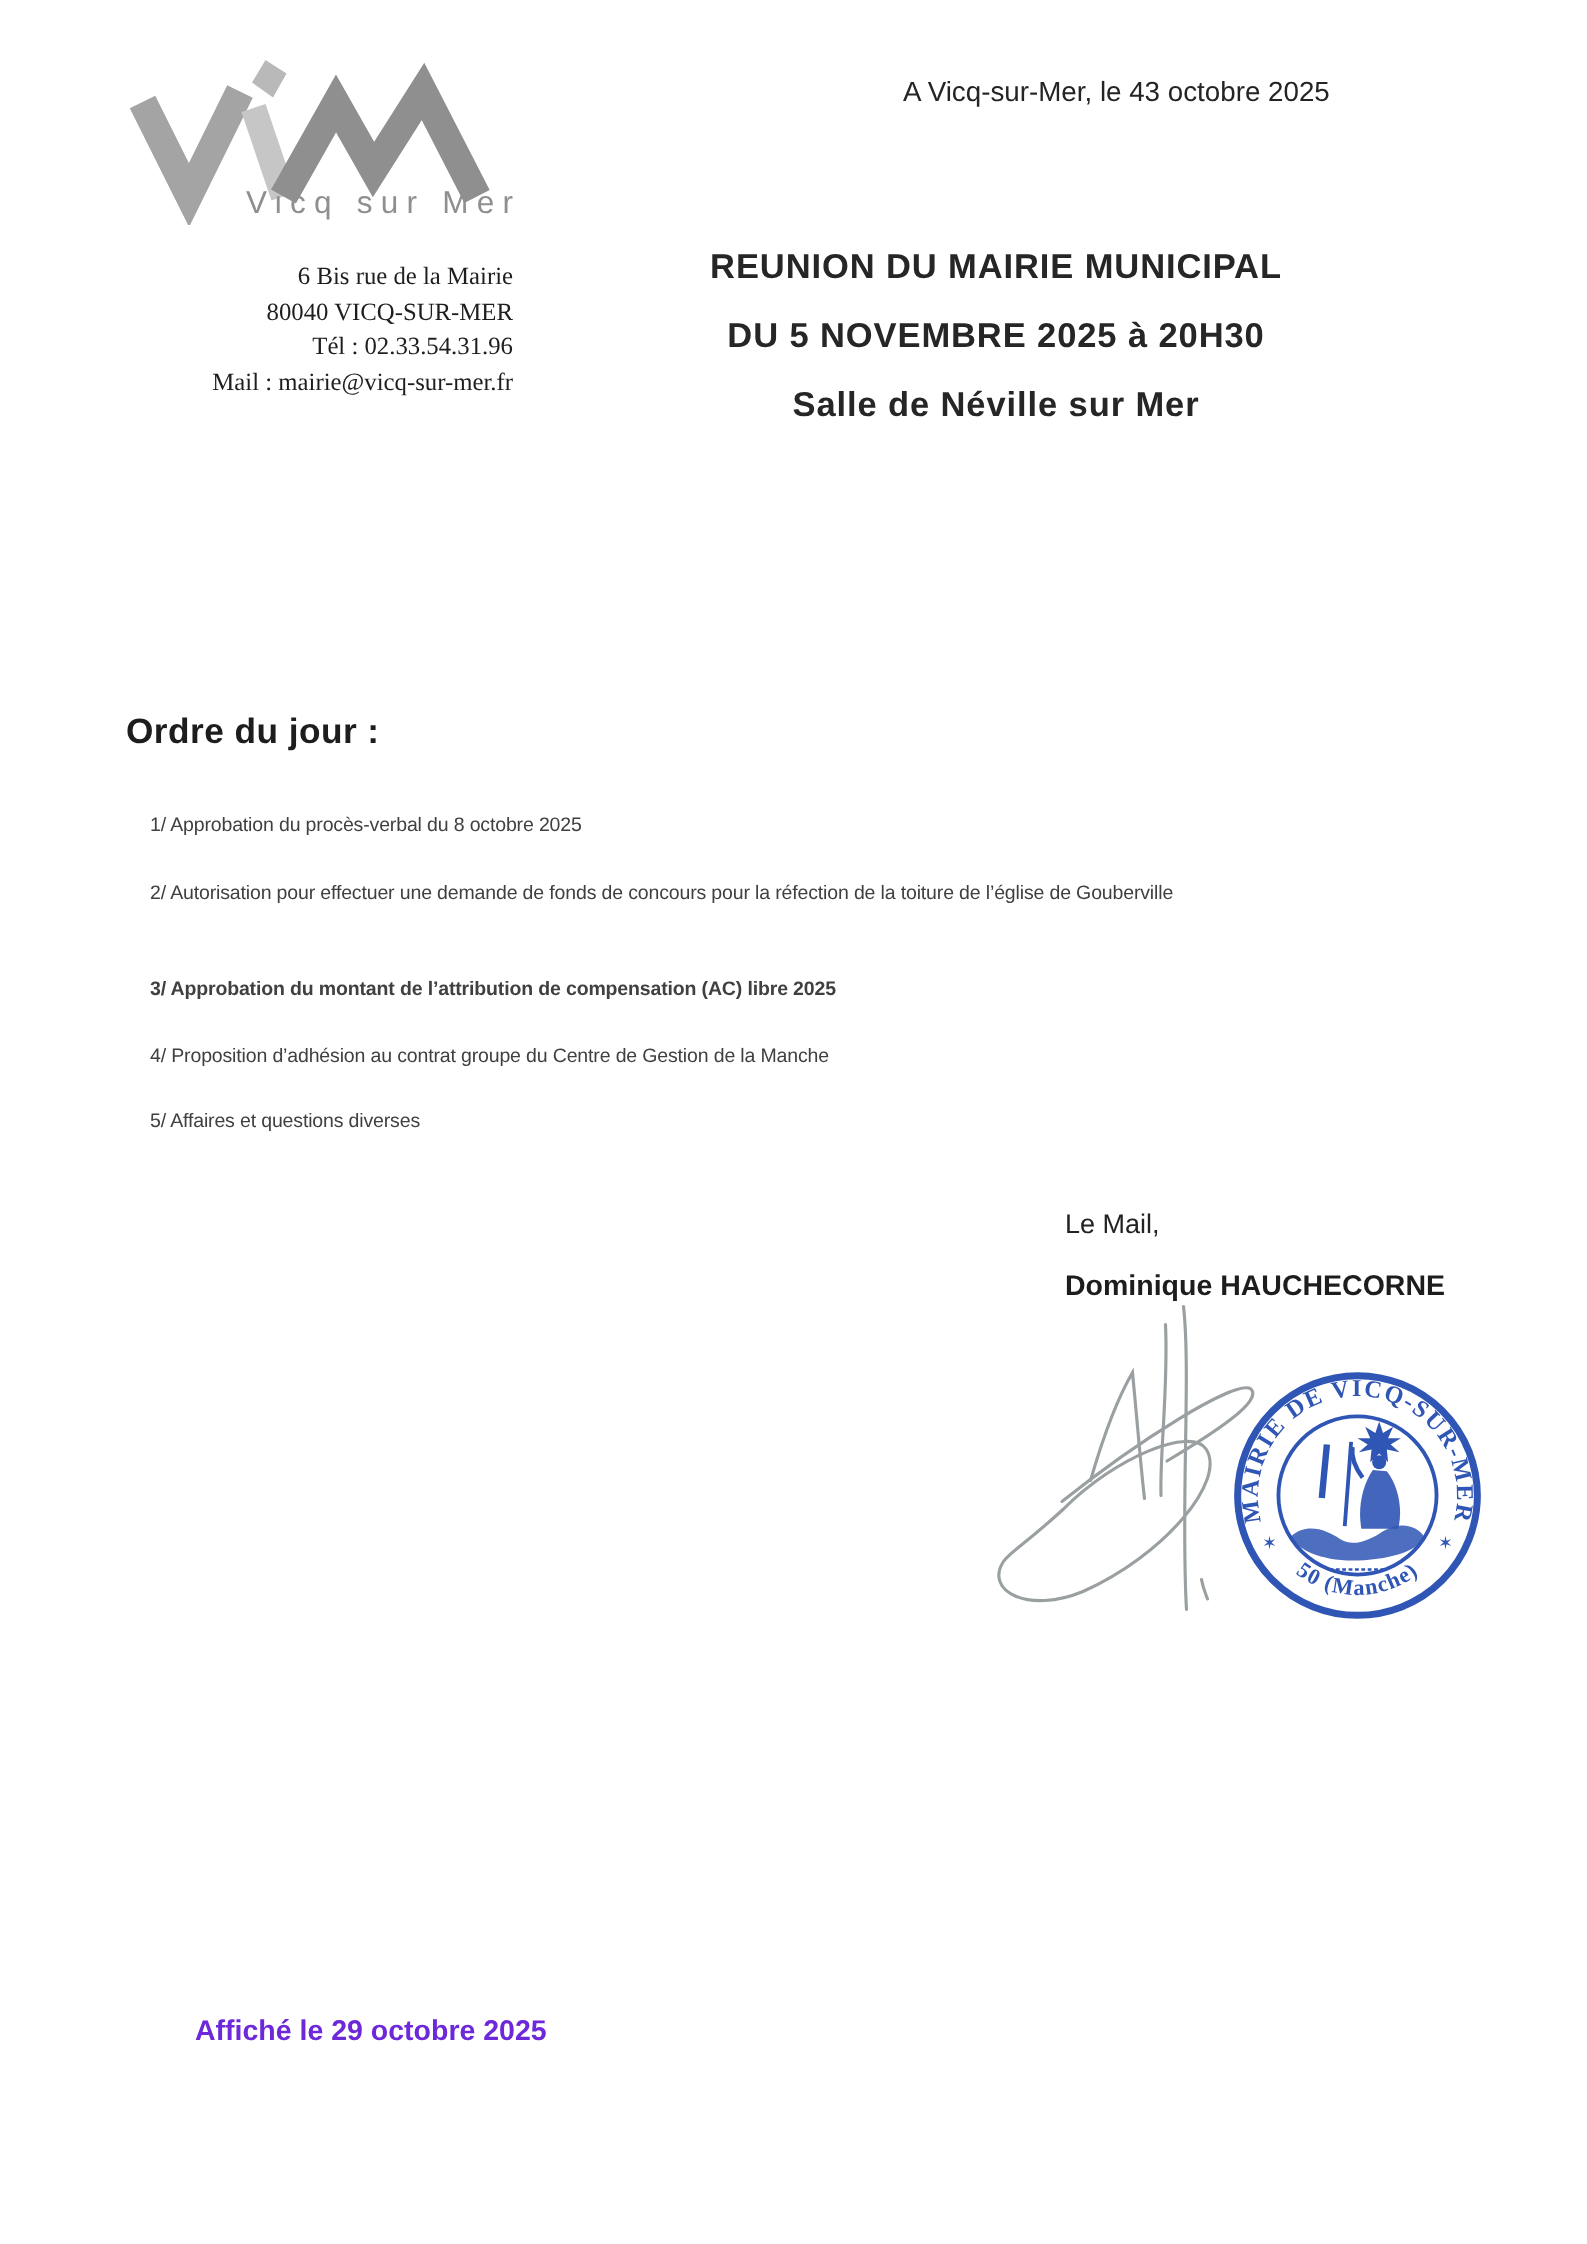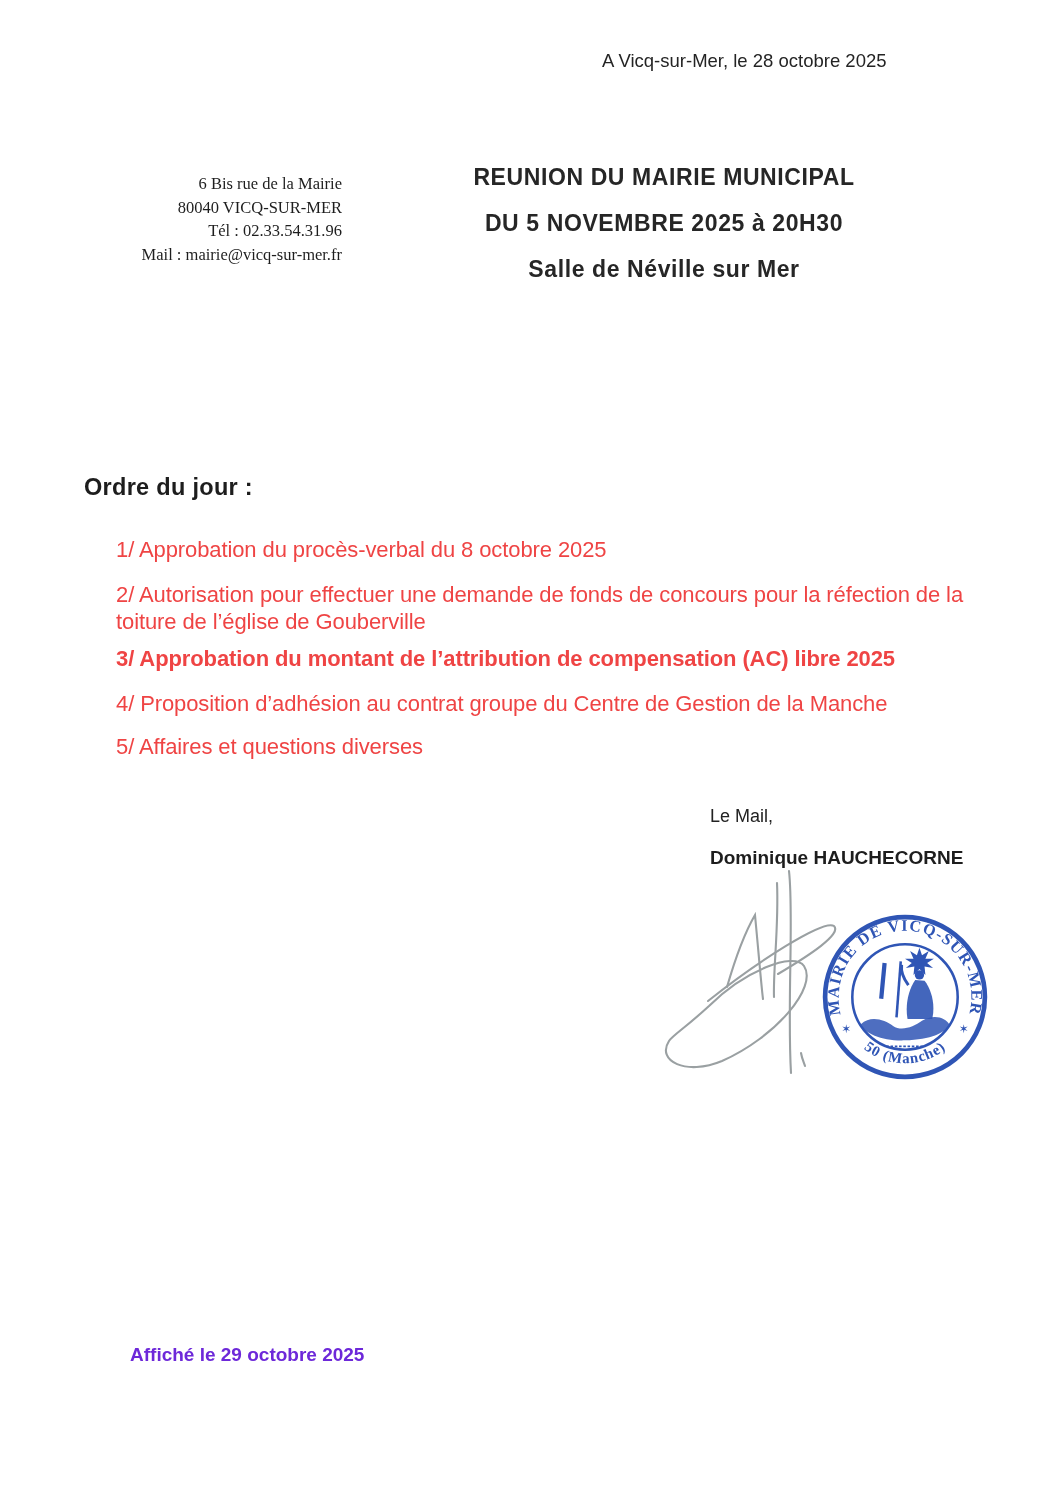--- a/index.html
+++ b/index.html
@@ -26,22 +26,22 @@
     position:absolute; left:408px; top:164px; width:512px;
     text-align:center; font-weight:bold; color:#262626;
   }
   .title-block .t-line { font-size:23px; letter-spacing:0.6px; margin-bottom:19px; }
   
   .agenda-heading {
     position:absolute; left:84px; top:474px;
     font-size:23.5px; font-weight:bold; color:#1d1d1d; letter-spacing:0.3px;text-align:center;
   }
   .agenda-item {
-    position:absolute; left:116px; width:905px;
-    font-size:22px; line-height:27px; color:#ef4444; letter-spacing:-0.1px;
+    position:absolute; left:100px; width:905px;
+    font-size:13px; line-height:27px; color:#404040; letter-spacing:-0.1px;
   }
   .ai-0 { top:536px; }
   .ai-1 { top:581px; }
   .ai-2 { top:645px;font-weight:bold; }
   .ai-3 { top:690px; }
   .ai-4 { top:733px; }
   
   .role-line { position:absolute; left:710px; top:806px; font-size:18px; color:#222; }
   .name-line { position:absolute; left:710px; top:847px; font-size:19px; font-weight:bold; color:#1d1d1d; }
   .signature-wrap { position:absolute; left:648px; top:845px; width:215px; height:242px; }
@@ -50,29 +50,38 @@
   .posted-line {
     position:absolute; left:130px; top:1344px;
     font-size:19px; font-weight:bold; color:#6d28d9;
   }
 </style>
 </head>
 <body>
 
 <div class="page">
 
+  <div class="logo-wrap">
+    <svg width="270" height="116" viewBox="0 0 270 116">
+      <polyline points="10,34 41,96 75,27" fill="none" stroke="#a4a4a4" stroke-width="19" stroke-linecap="butt" stroke-linejoin="miter"></polyline>
+      <polygon points="92,6 106,15 97,31 83,21" fill="#b9b9b9"></polygon>
+      <line x1="84" y1="38" x2="104" y2="97" stroke="#c6c6c6" stroke-width="17"></line>
+      <polyline points="104,97 139,35 164,79 197,27 233,97" fill="none" stroke="#8f8f8f" stroke-width="19" stroke-linecap="butt" stroke-linejoin="miter"></polyline>
+      <text x="79" y="108" font-size="21" letter-spacing="5.5" fill="#8f8f8f" font-family="Liberation Sans, sans-serif">Vicq sur Mer</text>
+    </svg>
+  </div>
 
   <div class="address-block">
     <div>6 Bis rue de la Mairie</div>
     <div>80040 VICQ-SUR-MER</div>
     <div>Tél : 02.33.54.31.96</div>
     <div>Mail : mairie@vicq-sur-mer.fr</div>
   </div>
 
-  <div class="date-line">A Vicq-sur-Mer, le 28 octobre 2025</div>
+  <div class="date-line">A Vicq-sur-Mer, le 43 octobre 2025</div>
 
   <div class="title-block">
     <div class="t-line">REUNION DU MAIRIE MUNICIPAL</div>
     <div class="t-line">DU 5 NOVEMBRE 2025 à 20H30</div>
     <div class="t-line">Salle de Néville sur Mer</div>
   </div>
 
   <div class="agenda-heading">Ordre du jour :</div>
   <div class="agenda-item ai-0">1/ Approbation du procès-verbal du 8 octobre 2025</div>
   <div class="agenda-item ai-1">2/ Autorisation pour effectuer une demande de fonds de concours pour la réfection de la toiture de l’église de Gouberville</div>

